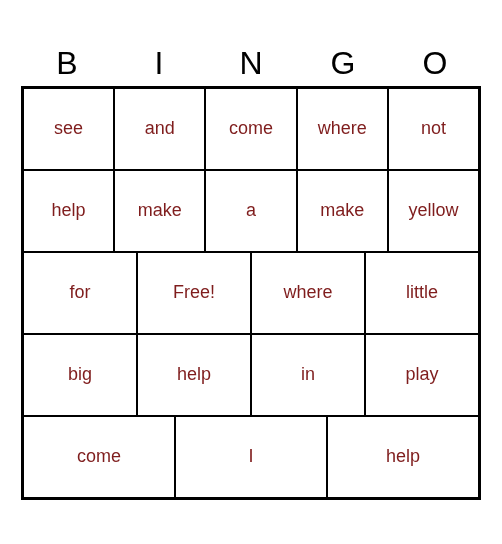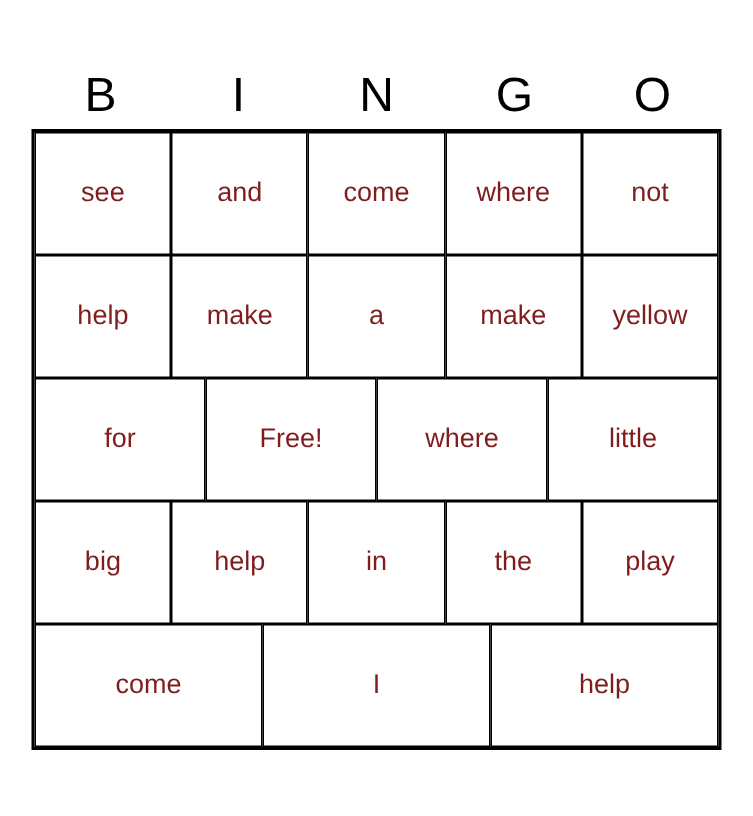--- a/index.html
+++ b/index.html
@@ -93,21 +93,20 @@
       <div class="bingo-row">
         <div class="bingo-cell">for</div>
         <div class="bingo-cell">Free!</div>
         <div class="bingo-cell">where</div>
         <div class="bingo-cell">little</div>
       </div>
       <div class="bingo-row">
         <div class="bingo-cell">big</div>
         <div class="bingo-cell">help</div>
         <div class="bingo-cell">in</div>
-        <div class="bingo-cell">the</div>
         <div class="bingo-cell">play</div>
       </div>
       <div class="bingo-row">
         <div class="bingo-cell">come</div>
         <div class="bingo-cell">I</div>
         <div class="bingo-cell">help</div>
       </div>
     </div>
 </div>
 

